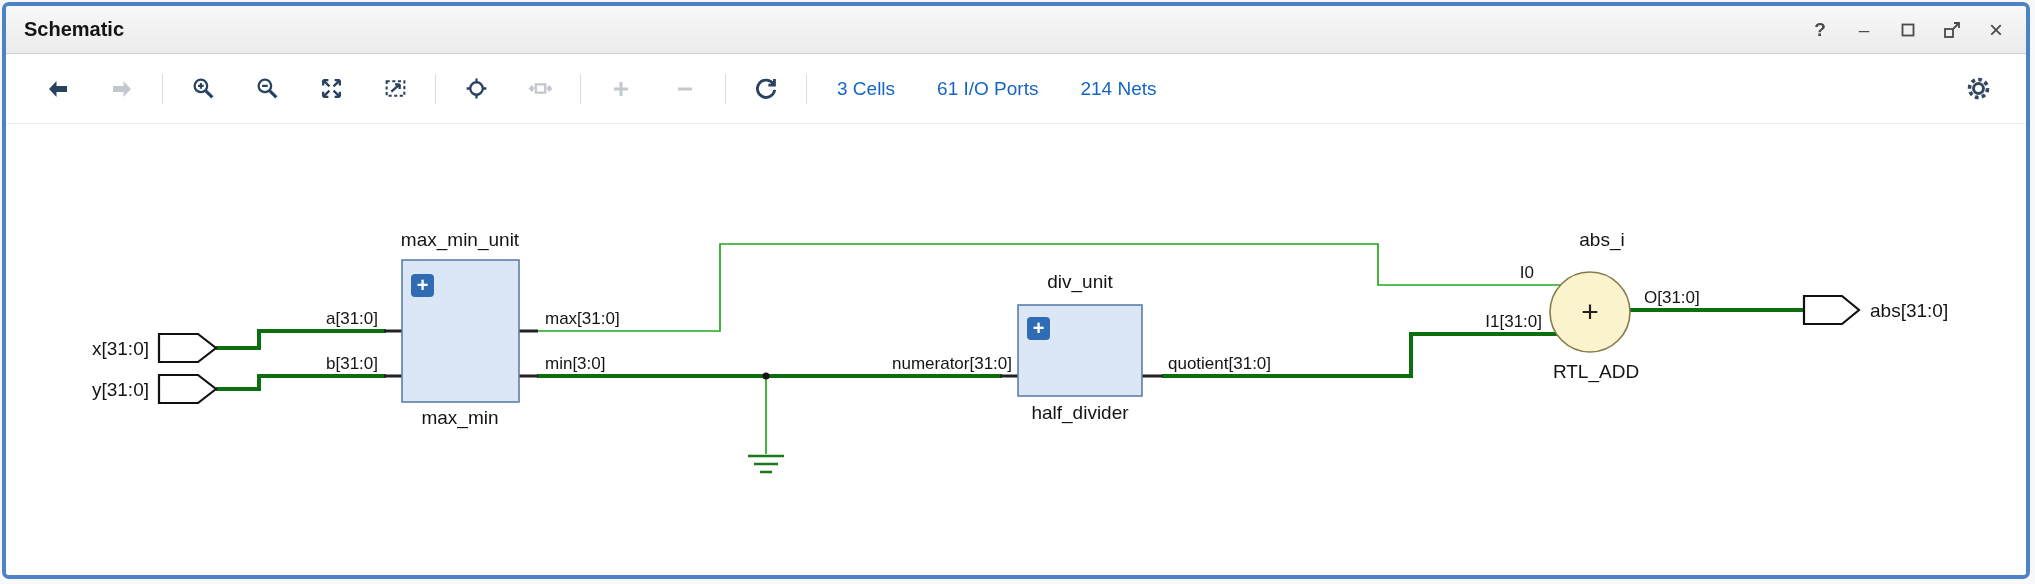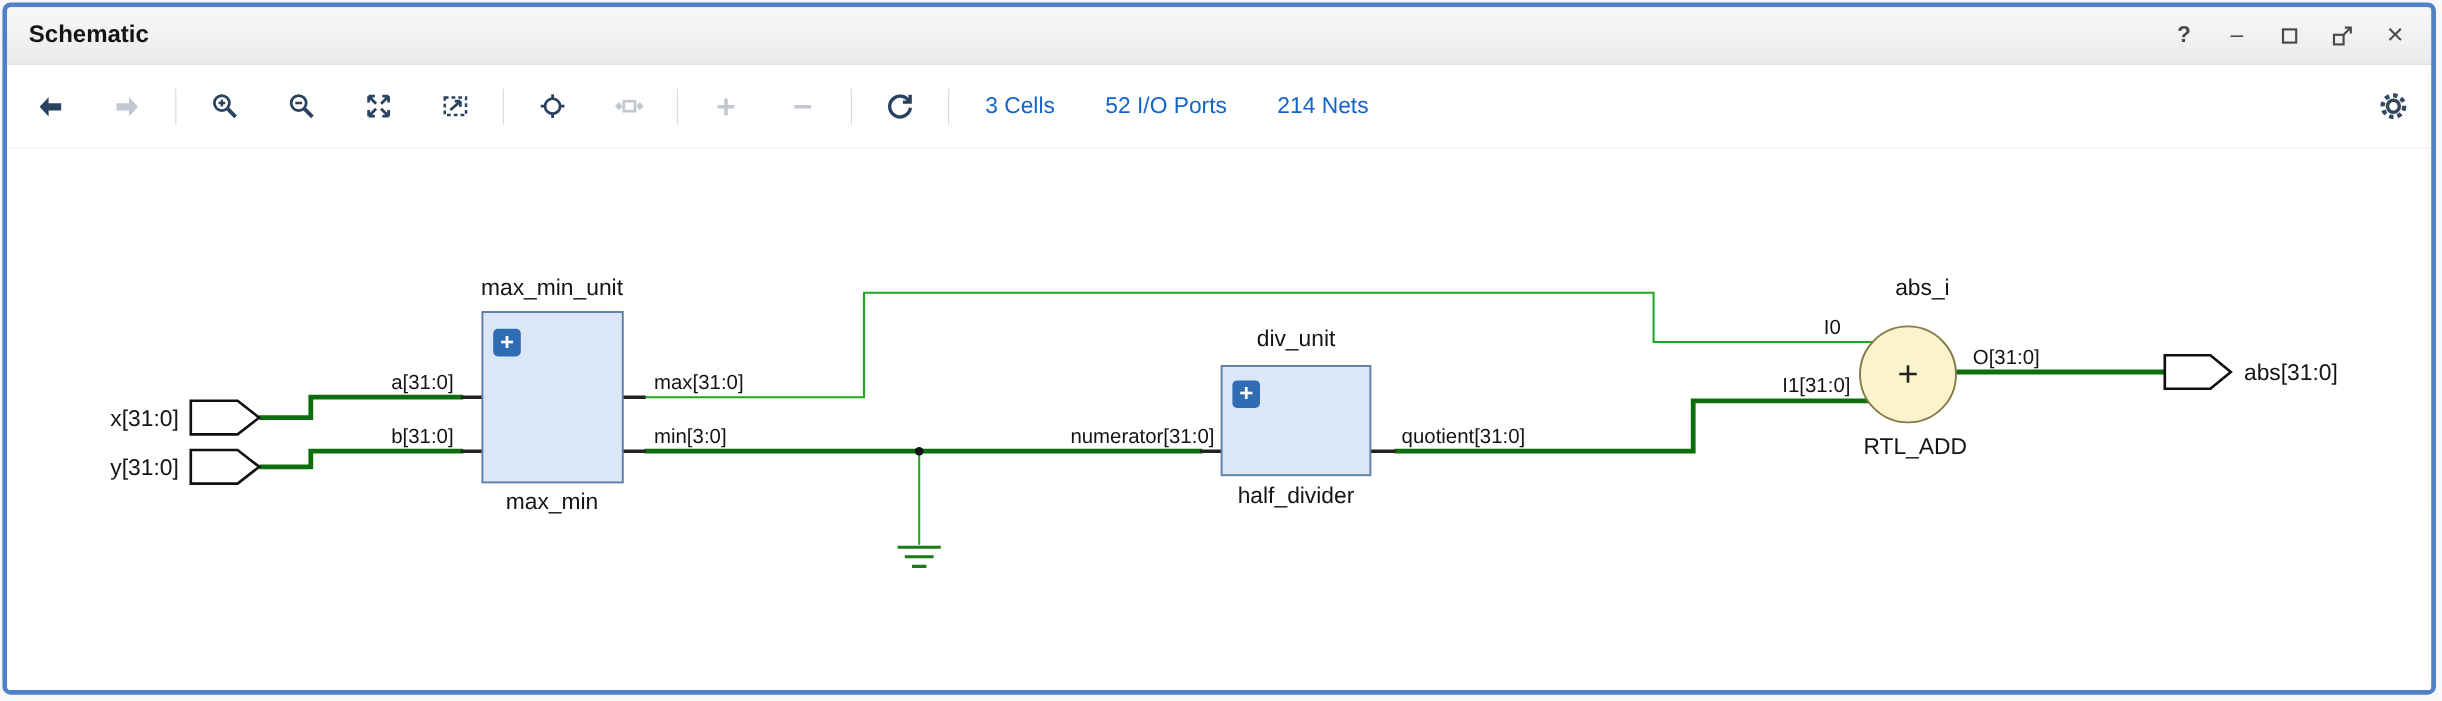--- a/index.html
+++ b/index.html
@@ -25,21 +25,21 @@
   .tb-controls { margin-left:auto; display:flex; align-items:center; gap:20px; color:#4a4a4a; }
   .tb-controls .ctl {
     display:flex; align-items:center; justify-content:center;
     width:24px; height:24px; font-size:19px; color:#4a4a4a; cursor:default;
   }
   .ctl.help { font-weight:700; }
   .ctl.close { font-size:24px; }
   
   .toolbar {
     height:70px; box-sizing:border-box;
-    display:flex; align-items:center; padding:0 4px;
+    display:flex; align-items:center; padding:0 20px;
     background:#fff; border-bottom:1px solid #ededed;
   }
   .tbtn {
     width:44px; height:44px; margin:0 10px;
     display:flex; align-items:center; justify-content:center;
     color:#29425f; border-radius:4px;
   }
   .tbtn.disabled { color:#c3c8d0; }
   .tsep { width:1px; height:30px; background:#dcdcdc; margin:0 8px; align-self:center; }
   .tstats { display:flex; align-items:center; gap:42px; margin-left:22px; }
@@ -164,21 +164,21 @@
       <svg width="26" height="26" viewBox="0 0 24 24" fill="none" stroke="currentColor" stroke-width="2.6">
         <path d="M18.9 7.6 A8 8 0 1 0 20 12.8"></path>
         <path d="M19.8 2.8 V8.4 H14.2"></path>
       </svg>
     </span>
 
     <span class="tsep"></span>
 
     <div class="tstats">
       <span class="tstat">3 Cells</span>
-      <span class="tstat">52 I/O Ports</span>
+      <span class="tstat">61 I/O Ports</span>
       <span class="tstat">214 Nets</span>
     </div>
 
     <span class="tbtn gearbtn">
       <svg width="27" height="27" viewBox="0 0 24 24" fill="none" stroke="currentColor">
         <circle cx="12" cy="12" r="8" stroke-width="3.2" stroke-dasharray="3.3 2.9"></circle>
         <circle cx="12" cy="12" r="4.4" stroke-width="2.6"></circle>
       </svg>
     </span>
   </div>

